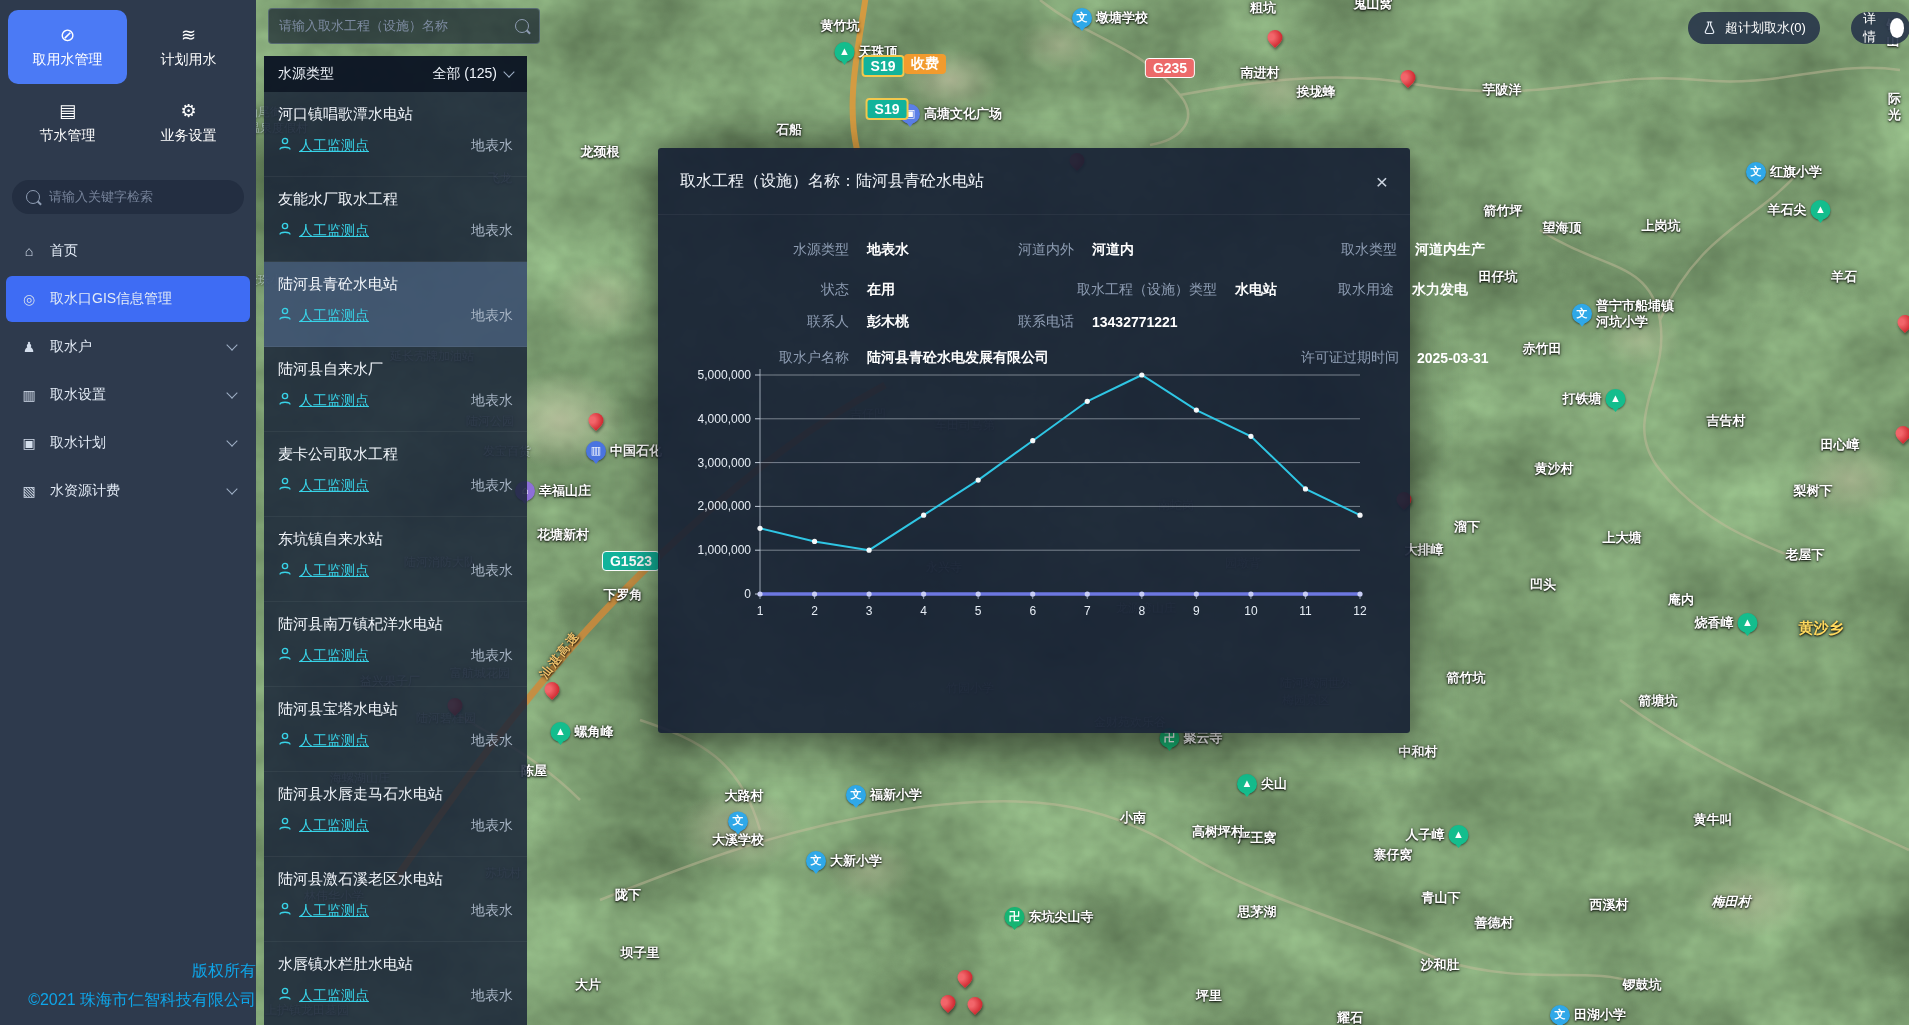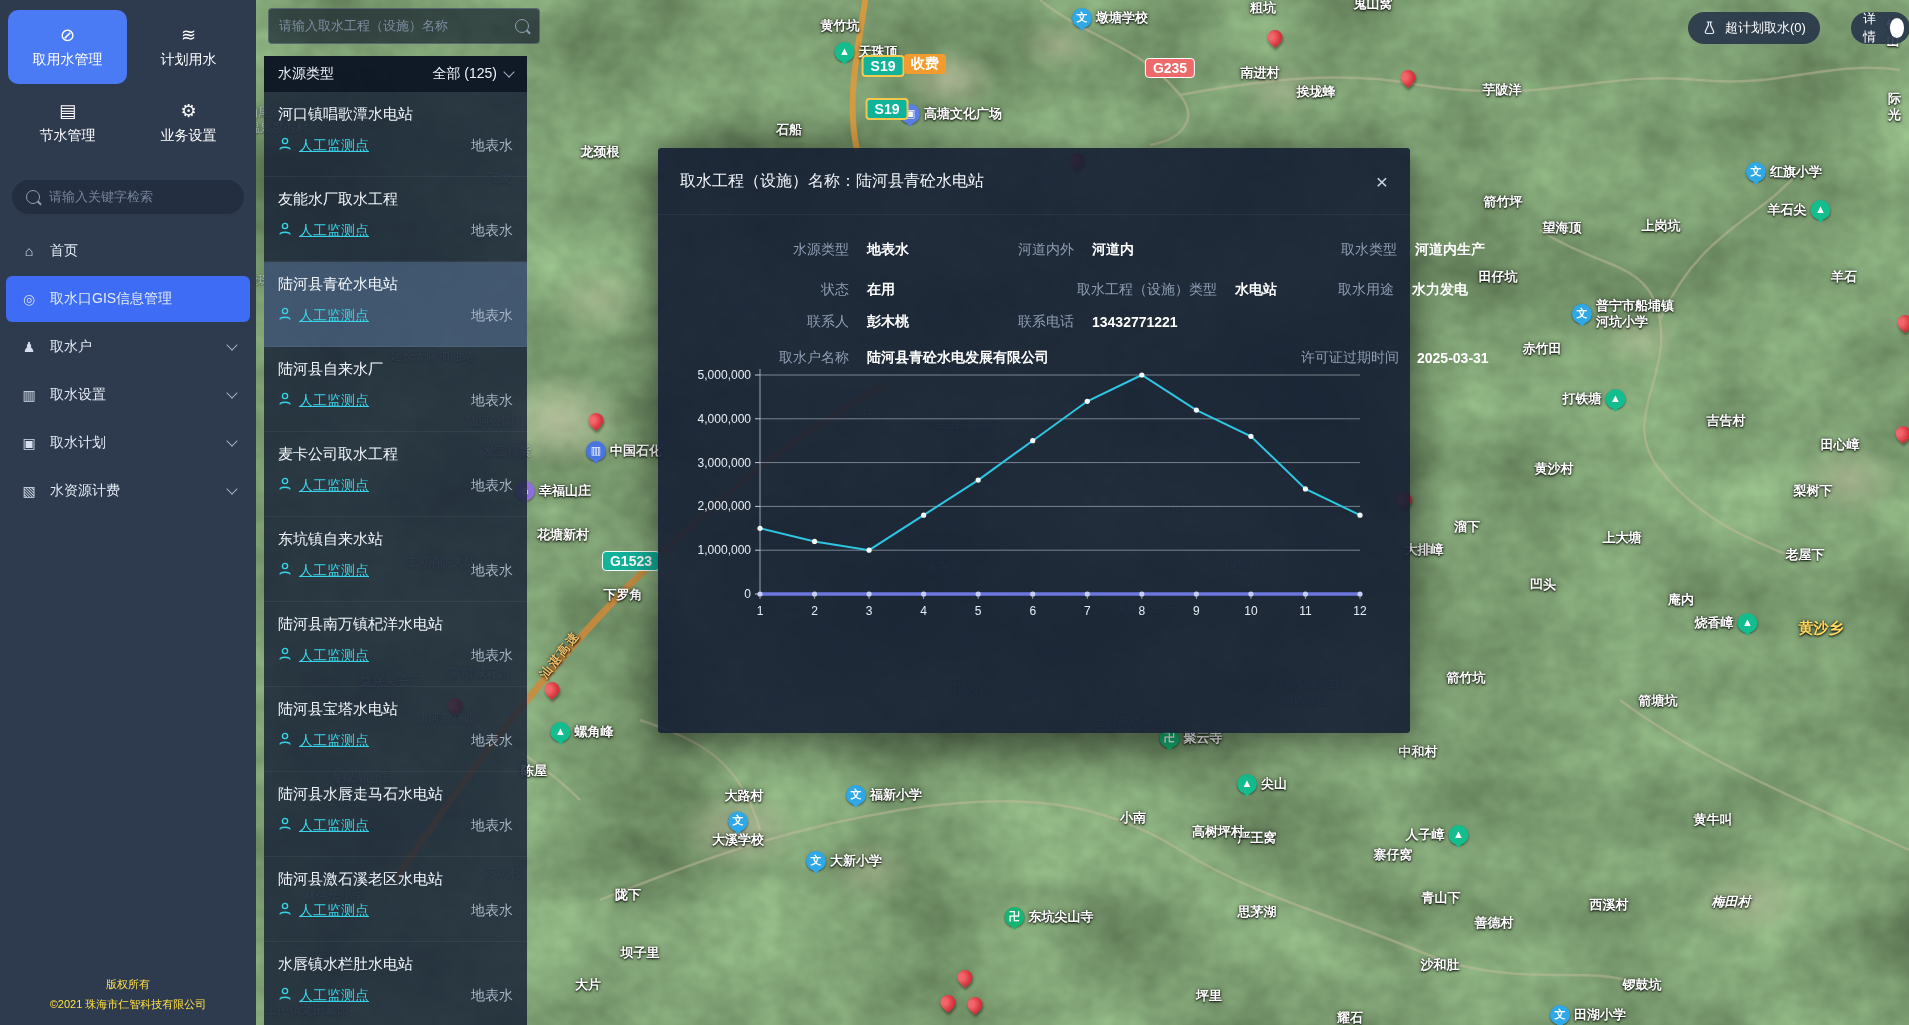--- a/index.html
+++ b/index.html
@@ -53,22 +53,22 @@
   .mod.active{background:#4b7af5;}
   .mod .mic{font-size:18px;line-height:1;}
   #side-search{margin:16px 12px 14px;height:34px;background:#232e41;border-radius:17px;
     display:flex;align-items:center;gap:9px;padding:0 14px;color:#76839a;font-size:13px;}
   .mitem{height:46px;display:flex;align-items:center;padding:0 14px;color:#e3ebf6;font-size:14px;
     gap:12px;margin:2px 6px;border-radius:6px;cursor:pointer;}
   .mitem.active{background:#3e6cf4;}
   .mic2{width:18px;text-align:center;color:#d4deec;font-size:14px;flex:0 0 auto;}
   .chev{margin-left:auto;width:7px;height:7px;border-right:1.6px solid #9fb0c6;
     border-bottom:1.6px solid #9fb0c6;transform:rotate(45deg);margin-top:-4px;}
-  #copyright{position:absolute;bottom:10px;width:100%;text-align:center;color:#fde047;
-    font-size:11px;line-height:1.8;}
+  #copyright{position:absolute;bottom:10px;width:100%;text-align:right;color:#0ea5e9;
+    font-size:16px;line-height:1.8;}
   
   #lp-search{left:268px;top:8px;width:250px;height:34px;background:rgba(16,26,42,.66);
     border:1px solid rgba(130,150,180,.4);border-radius:4px;display:flex;align-items:center;
     padding:0 10px;color:#7d8ba1;font-size:13px;z-index:9;}
   #lp-search .mag{margin-left:auto;}
   #lpanel{left:264px;top:56px;width:263px;height:969px;background:rgba(26,37,56,.85);z-index:9;overflow:hidden;}
   #lp-filter{height:36px;background:rgba(11,19,33,.82);display:flex;align-items:center;
     padding:0 14px;color:#eef3fa;font-size:14px;}
   #lp-filter .cnt{margin-left:auto;display:flex;align-items:center;gap:8px;}
   .li{height:71px;padding:13px 14px 0;border-bottom:1px solid rgba(255,255,255,.05);cursor:pointer;}
@@ -140,21 +140,21 @@
       <div class="mlab" style="left: 1110px; top: 18px;"><span class="mi" style="--c: #2fa8e8;">文</span><span>墩塘学校</span></div>
       <div class="mlab" style="left: 1263px; top: 8px;"><span>粗坑</span></div>
       <div class="mlab" style="left: 1373px; top: 4px;"><span>鬼山窝</span></div>
       <div class="mlab" style="left: 1260px; top: 73px;"><span>南进村</span></div>
       <div class="mlab" style="left: 1316px; top: 92px;"><span>挨垅蜂</span></div>
       <div class="mlab" style="left: 1502px; top: 90px;"><span>芋陂洋</span></div>
       <div class="mlab" style="left: 1894px; top: 33px;"><span>铁山</span></div>
       <div class="mlab" style="left: 1895px; top: 107px;"><span>际光</span></div>
       <div class="mlab" style="left: 1784px; top: 172px;"><span class="mi" style="--c: #2fa8e8;">文</span><span>红旗小学</span></div>
       <div class="mlab icon-r" style="left: 1799px; top: 210px;"><span class="mi" style="--c: #14bd8d;">▲</span><span>羊石尖</span></div>
-      <div class="mlab" style="left: 1503px; top: 202px;"><span>箭竹坪</span></div>
+      <div class="mlab" style="left: 1503px; top: 211px;"><span>箭竹坪</span></div>
       <div class="mlab" style="left: 1562px; top: 228px;"><span>望海顶</span></div>
       <div class="mlab" style="left: 1661px; top: 226px;"><span>上岗坑</span></div>
       <div class="mlab" style="left: 1498px; top: 277px;"><span>田仔坑</span></div>
       <div class="mlab" style="left: 1844px; top: 277px;"><span>羊石</span></div>
       <div class="mlab" style="left: 1623px; top: 314px;"><span class="mi" style="--c: #2fa8e8;">文</span><span>普宁市船埔镇
 河坑小学</span></div>
       <div class="mlab" style="left: 1542px; top: 349px;"><span>赤竹田</span></div>
       <div class="mlab icon-r" style="left: 1594px; top: 399px;"><span class="mi" style="--c: #14bd8d;">▲</span><span>打铁塘</span></div>
       <div class="mlab" style="left: 1726px; top: 421px;"><span>吉告村</span></div>
       <div class="mlab" style="left: 1840px; top: 445px;"><span>田心嶂</span></div>

